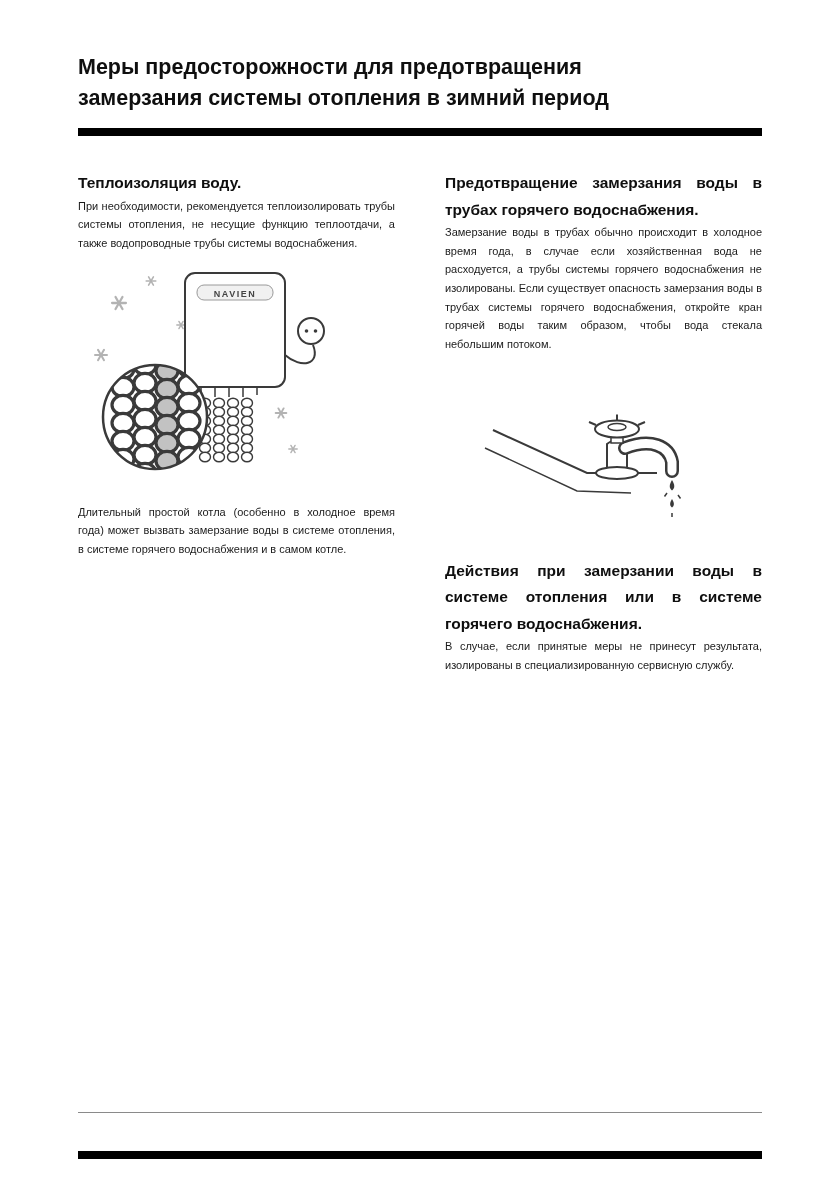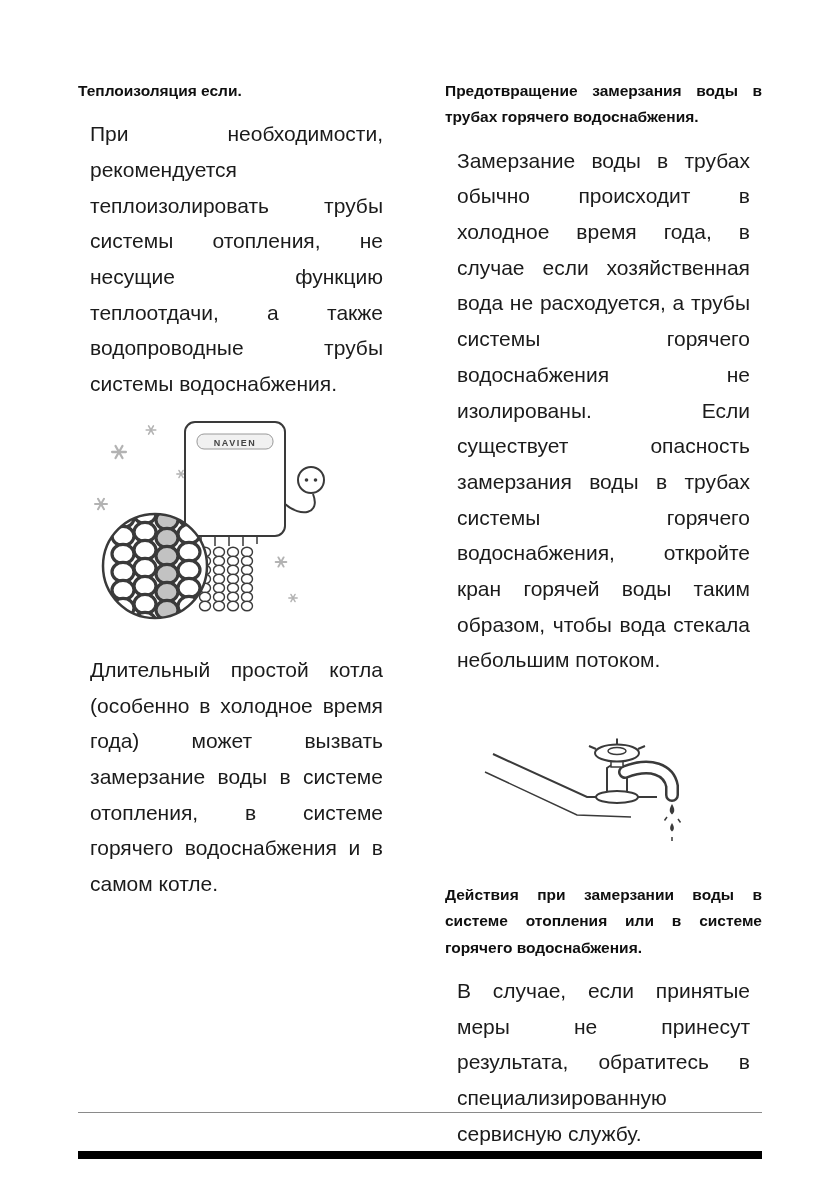--- a/index.html
+++ b/index.html
@@ -29,23 +29,23 @@
 
   .h2 {
     font-size: 15.5px;
     font-weight: 700;
     line-height: 1.7;
     margin: 0;
     text-align: justify;
     color: #0f0f0f;
   }
   .para {
-    font-size: 21px;
+    font-size: 11px;
     line-height: 1.7;
-    margin: 12px;
+    margin: 0;
     text-align: justify;
     color: #1b1b1b;
   }
   .gap-sm { margin-top: 2px; }
   .fig-boiler { margin: 14px 0 10px 0; text-align: right; }
   .fig-faucet { margin: 26px 0 28px 0; display: flex; justify-content: center; }
 
   .footer-thin {
     position: absolute; left: 78px; right: 78px; top: 1112px;
     border-top: 1.5px solid #8a8a8a; height: 0;
@@ -53,25 +53,32 @@
   .footer-bar {
     position: absolute; left: 78px; right: 78px; top: 1151px;
     height: 8px; background: #000;
   }
 </style>
 </head>
 <body>
 
 <div class="page">
 
+  <header>
+    <h1 class="doc-title">
+      <span class="tl">Меры предосторожности для предотвращения</span>
+      <span class="tl">замерзания системы отопления в зимний период</span>
+    </h1>
+    <div class="title-rule"></div>
+  </header>
 
   <div class="columns">
 
     <div class="col">
-      <h2 class="h2">Теплоизоляция если.</h2>
+      <h2 class="h2">Теплоизоляция воду.</h2>
       <p class="para">При необходимости, рекомендуется теплоизолировать трубы системы отопления, не несущие функцию теплоотдачи, а также водопроводные трубы системы водоснабжения.</p>
 
       <figure class="fig-boiler" style="margin-left:0;margin-right:0;">
         <svg width="310" height="222" viewBox="0 0 310 222">
           <defs>
             <g id="pipe-strand">
               <ellipse cx="0" cy="0" rx="5.5" ry="4.8"></ellipse>
               <ellipse cx="0" cy="9" rx="5.5" ry="4.8"></ellipse>
               <ellipse cx="0" cy="18" rx="5.5" ry="4.8"></ellipse>
               <ellipse cx="0" cy="27" rx="5.5" ry="4.8"></ellipse>
@@ -160,20 +167,20 @@
           </g>
           <g fill="#3a3a3a" stroke="none">
             <path d="M193,100 c3,5 3,8 0,10.5 c-3,-2.5 -3,-5.5 0,-10.5"></path>
             <path d="M193,119 c2.5,4 2.5,6.5 0,8.5 c-2.5,-2 -2.5,-4.5 0,-8.5"></path>
           </g>
           <path d="M188,113 l-2.5,3.5 M199,115 l2.5,3.5 M193,133 v4" stroke="#3a3a3a" stroke-width="1.5" fill="none"></path>
         </svg>
       </figure>
 
       <h2 class="h2">Действия при замерзании воды в системе отопления или в системе горячего водоснабжения.</h2>
-      <p class="para">В случае, если принятые меры не принесут результата, обратитесь в специализированную сервисную службу.</p>
+      <p class="para">В случае, если принятые меры не принесут результата, изолированы в специализированную сервисную службу.</p>
     </div>
 
   </div>
 
   <div class="footer-thin"></div>
   <div class="footer-bar"></div>
 </div>
 
 </body></html>

